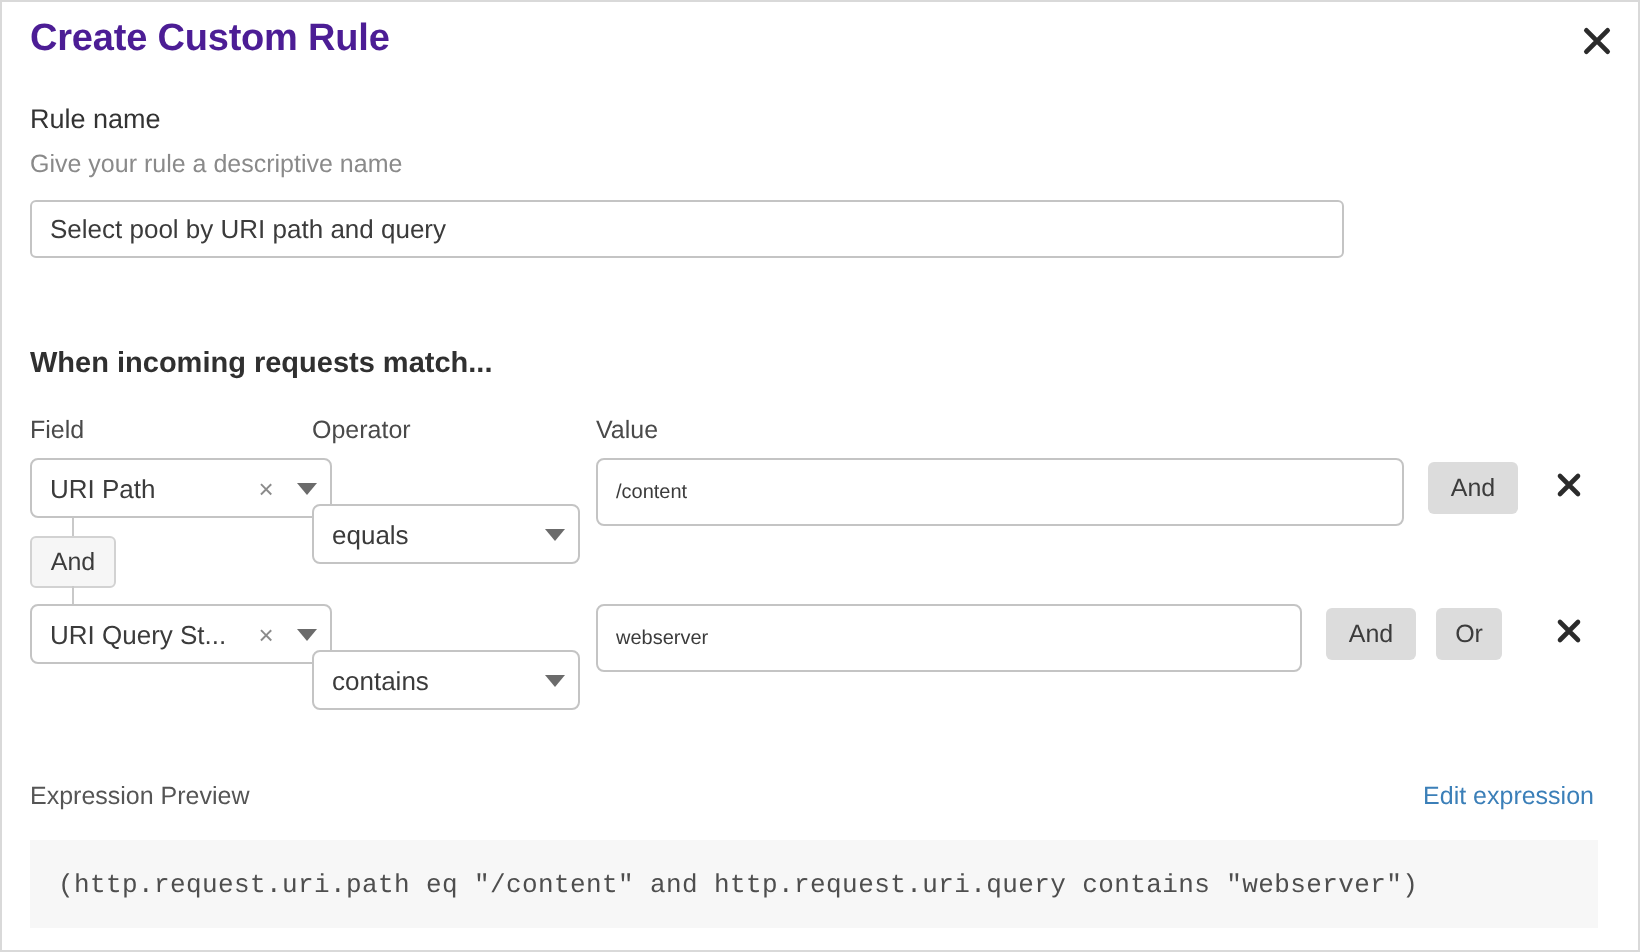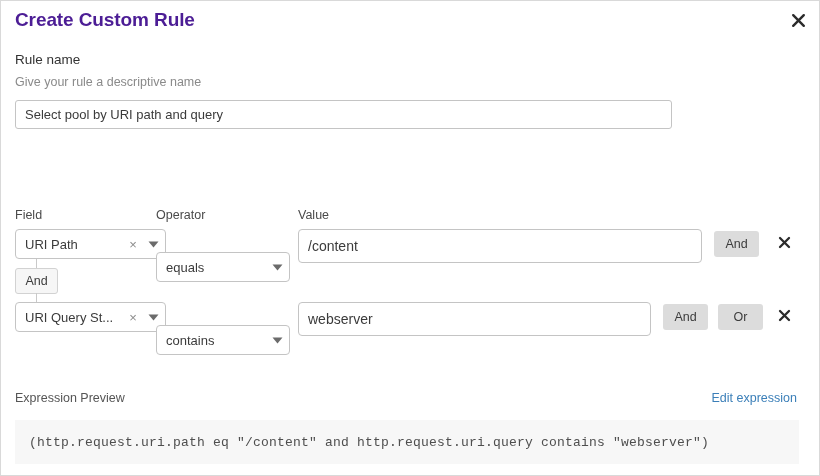--- a/index.html
+++ b/index.html
@@ -145,21 +145,21 @@
 
   .value-input {
     position: absolute;
     left: 297px;
     height: 30px;
     border: 1px solid #c4c4c4;
     border-radius: 4px;
     background: #ffffff;
     padding: 16px 9px;
     font-family: "Liberation Sans", sans-serif;
-    font-size: 14px;
+    font-size: 10px;
     color: #3b3b3b;
     outline: none;
   }
   .value-input.w1 { width: 404px; }
   .value-input.w2 { width: 353px; }
 
   .logic-btn {
     position: absolute;
     height: 26px;
     top: 2px;
@@ -170,21 +170,21 @@
     font-size: 12.5px;
     color: #3c3c3c;
     cursor: pointer;
     padding: 0 12px;
     display: flex;
     align-items: center;
     justify-content: center;
   }
   .logic-btn.and1 { left: 713px; width: 45px; }
   .logic-btn.and2 { left: 662px; width: 45px; }
-  .logic-btn.or2  { left: 717px; width: 45px; }
+  .logic-btn.or2  { left: 717px; width: 33px; }
 
   .row-delete {
     position: absolute;
     top: 2px;
     width: 26px;
     height: 26px;
     display: flex;
     align-items: center;
     justify-content: center;
     background: transparent;
@@ -269,20 +269,21 @@
       <svg width="15" height="15" viewBox="0 0 15 15" aria-hidden="true">
         <path d="M2.2 2.2 L12.8 12.8 M12.8 2.2 L2.2 12.8" stroke="#2b2b2b" stroke-width="2.4" stroke-linecap="round"></path>
       </svg>
     </span>
   </button>
 
   <div class="section-label rule-name-label">Rule name</div>
   <div class="rule-name-help">Give your rule a descriptive name</div>
   <input class="rule-name-input" type="text" value="Select pool by URI path and query" style="">
 
+  <div class="match-heading">When incoming requests match...</div>
 
   <div class="col-head field">Field</div>
   <div class="col-head operator">Operator</div>
   <div class="col-head value">Value</div>
 
   <div class="connector-line conn-top"></div>
   <div class="and-badge">And</div>
   <div class="connector-line conn-bottom"></div>
 
   <div class="cond-row row1">

